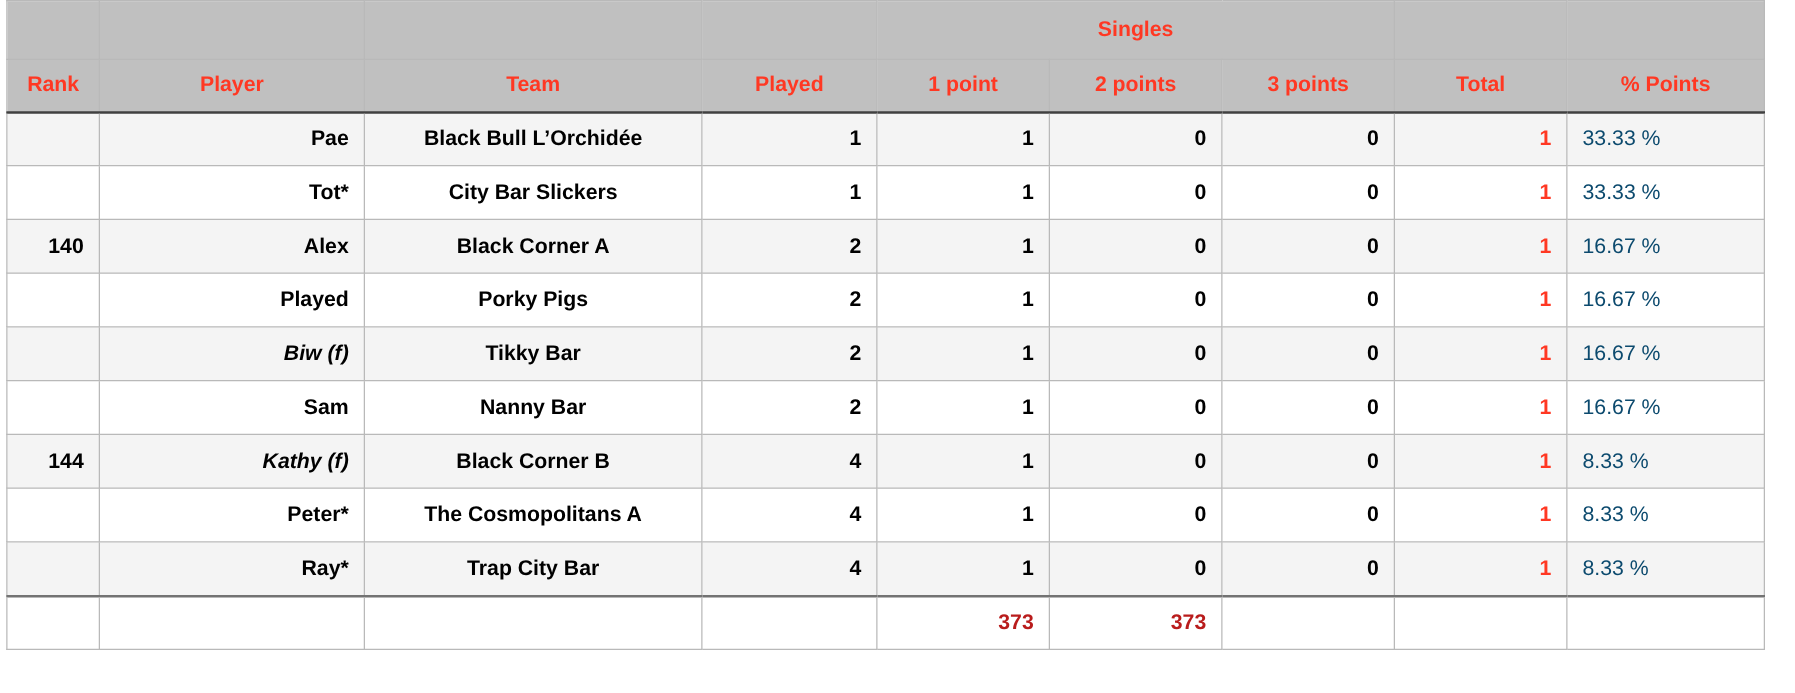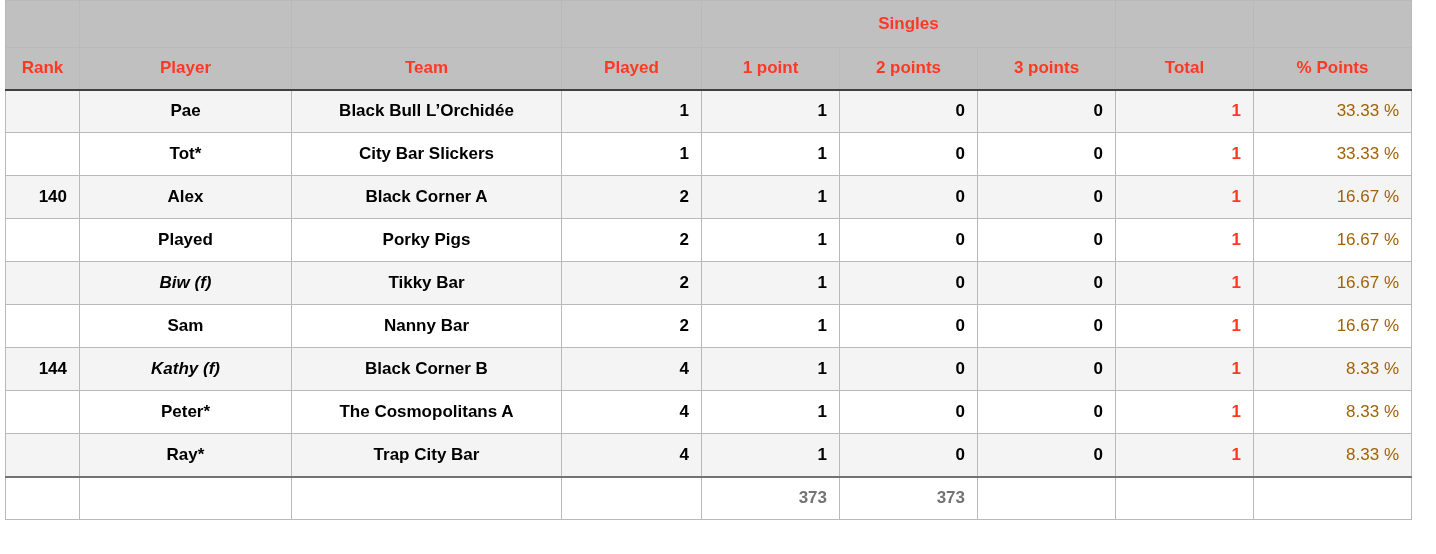--- a/index.html
+++ b/index.html
@@ -67,41 +67,41 @@
   tbody td {
     height: 43px;
     font-weight: bold;
     color: #000000;
     background: #ffffff;
   }
   tbody tr.alt td {
     background: #f4f4f4;
   }
   td.rank    { text-align: right; }
-  td.player  { text-align: center; }
+  td.player  { text-align: right; }
   td.team    { text-align: center; }
   td.num     { text-align: right; }
   td.total   { text-align: right; color: #ff3823; }
-  td.pct     { text-align: right; font-weight: normal; color: #a16207; }
+  td.pct     { font-weight: normal; color: #0c4a6e; }
 
   tbody tr.female td.player {
     color: #000000;
     font-style: italic;
   }
 
   tbody tr.last-data td {
     border-bottom: 2px solid #737373;
   }
 
   
   tfoot td {
     height: 43px;
     background: #ffffff;
     font-weight: bold;
-    color: #737373;
+    color: #b91c1c;
     border-color: #c9c9c9;
   }
   tfoot td.num { text-align: right; }
 </style>
 </head>
 <body>
 
 <div class="table-wrap">
   <table class="standings">
     <colgroup>

